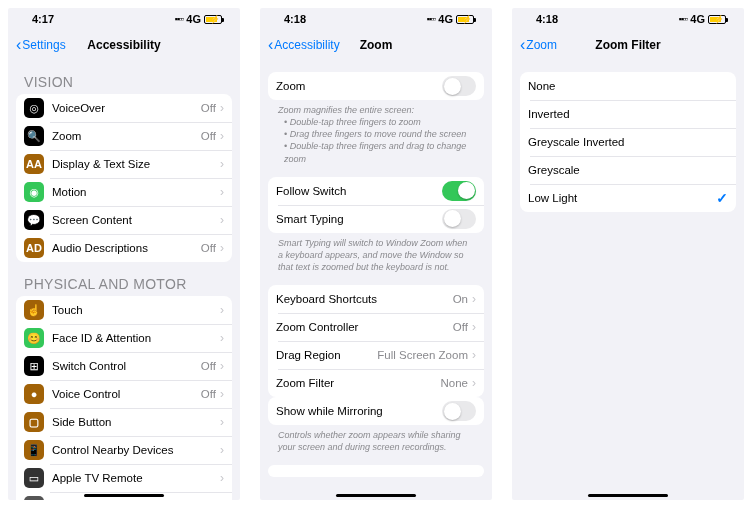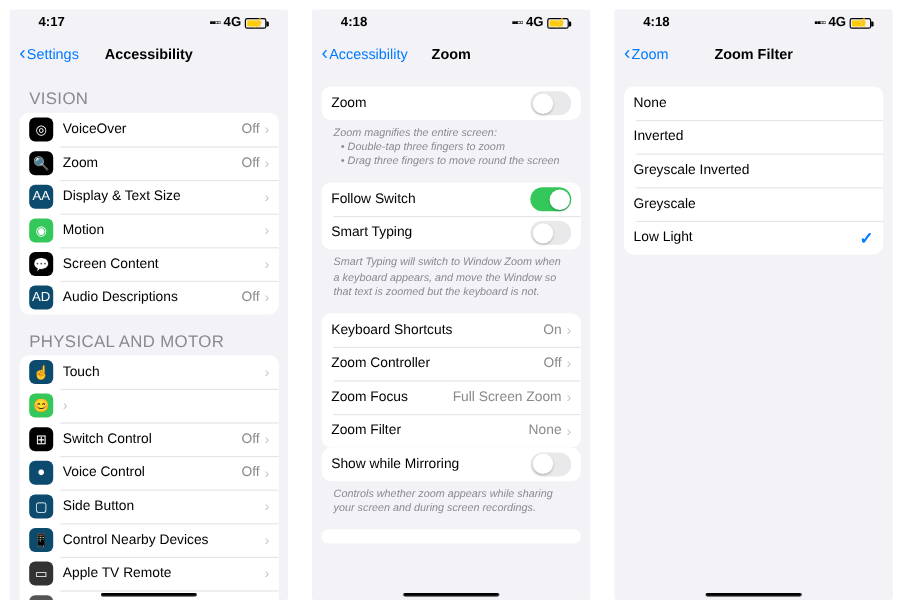--- a/index.html
+++ b/index.html
@@ -130,21 +130,21 @@
   .toggle.on { background:#34c759; }
   .toggle.on .knob { left: 15.5px; }
   .check { color:#007aff; font-size:14px; font-weight:600;}
   .slider-wrap { padding: 6px 10px 6px 10px;}
   .home-ind {
     position:absolute;
     bottom:3px; left:50%; transform:translateX(-50%);
     width:80px; height:3px; background:#000; border-radius:3px;
   }
   
-  .c-black{background:#000;}.c-blue{background:#0c4a6e;}.c-green{background:#34c759;}
+  .c-black{background:#000;}.c-blue{background:#a16207;font-weight:bold;}.c-green{background:#34c759;}
   .c-gray{background:#555;}.c-darkgray{background:#333;}
 </style>
 </head>
 <body>
 
 <div class="phone">
   <div class="status-bar">
     <span>4:17</span>
     <span class="status-right">
       <span class="sig">▪▪▫▫</span>
@@ -201,20 +201,21 @@
       </div>
       <div class="section-header">PHYSICAL AND MOTOR</div>
       <div class="group">
         <div class="row">
           <div class="ico c-blue">☝</div>
           <div class="row-label">Touch</div>
           <div class="chevron">›</div>
         </div>
         <div class="row">
           <div class="ico c-green">😊</div>
+          <div class="row-label">Face ID &amp; Attention</div>
           <div class="chevron">›</div>
         </div>
         <div class="row">
           <div class="ico c-black">⊞</div>
           <div class="row-label">Switch Control</div>
           <div class="row-value">Off</div>
           <div class="chevron">›</div>
         </div>
         <div class="row">
           <div class="ico c-blue">●</div>
@@ -272,20 +273,21 @@
         <div class="row noicon">
           <div class="row-label">Zoom</div>
           <div class="toggle">
             <div class="knob"></div>
           </div>
         </div>
       </div>
       <div class="footer-text">Zoom magnifies the entire screen:<ul>
           <li>Double-tap three fingers to zoom</li>
           <li>Drag three fingers to move round the screen</li>
+          <li>Double-tap three fingers and drag to change zoom</li>
         </ul></div>
       <div style="height: 12px;"></div>
       <div class="group">
         <div class="row noicon">
           <div class="row-label">Follow Switch</div>
           <div class="toggle on">
             <div class="knob"></div>
           </div>
         </div>
         <div class="row noicon">
@@ -302,21 +304,21 @@
           <div class="row-label">Keyboard Shortcuts</div>
           <div class="row-value">On</div>
           <div class="chevron">›</div>
         </div>
         <div class="row noicon">
           <div class="row-label">Zoom Controller</div>
           <div class="row-value">Off</div>
           <div class="chevron">›</div>
         </div>
         <div class="row noicon">
-          <div class="row-label">Zoom Focus</div>
+          <div class="row-label">Drag Region</div>
           <div class="row-value">Full Screen Zoom</div>
           <div class="chevron">›</div>
         </div>
         <div class="row noicon">
           <div class="row-label">Zoom Filter</div>
           <div class="row-value">None</div>
           <div class="chevron">›</div>
         </div>
       </div>
       <div class="group">

